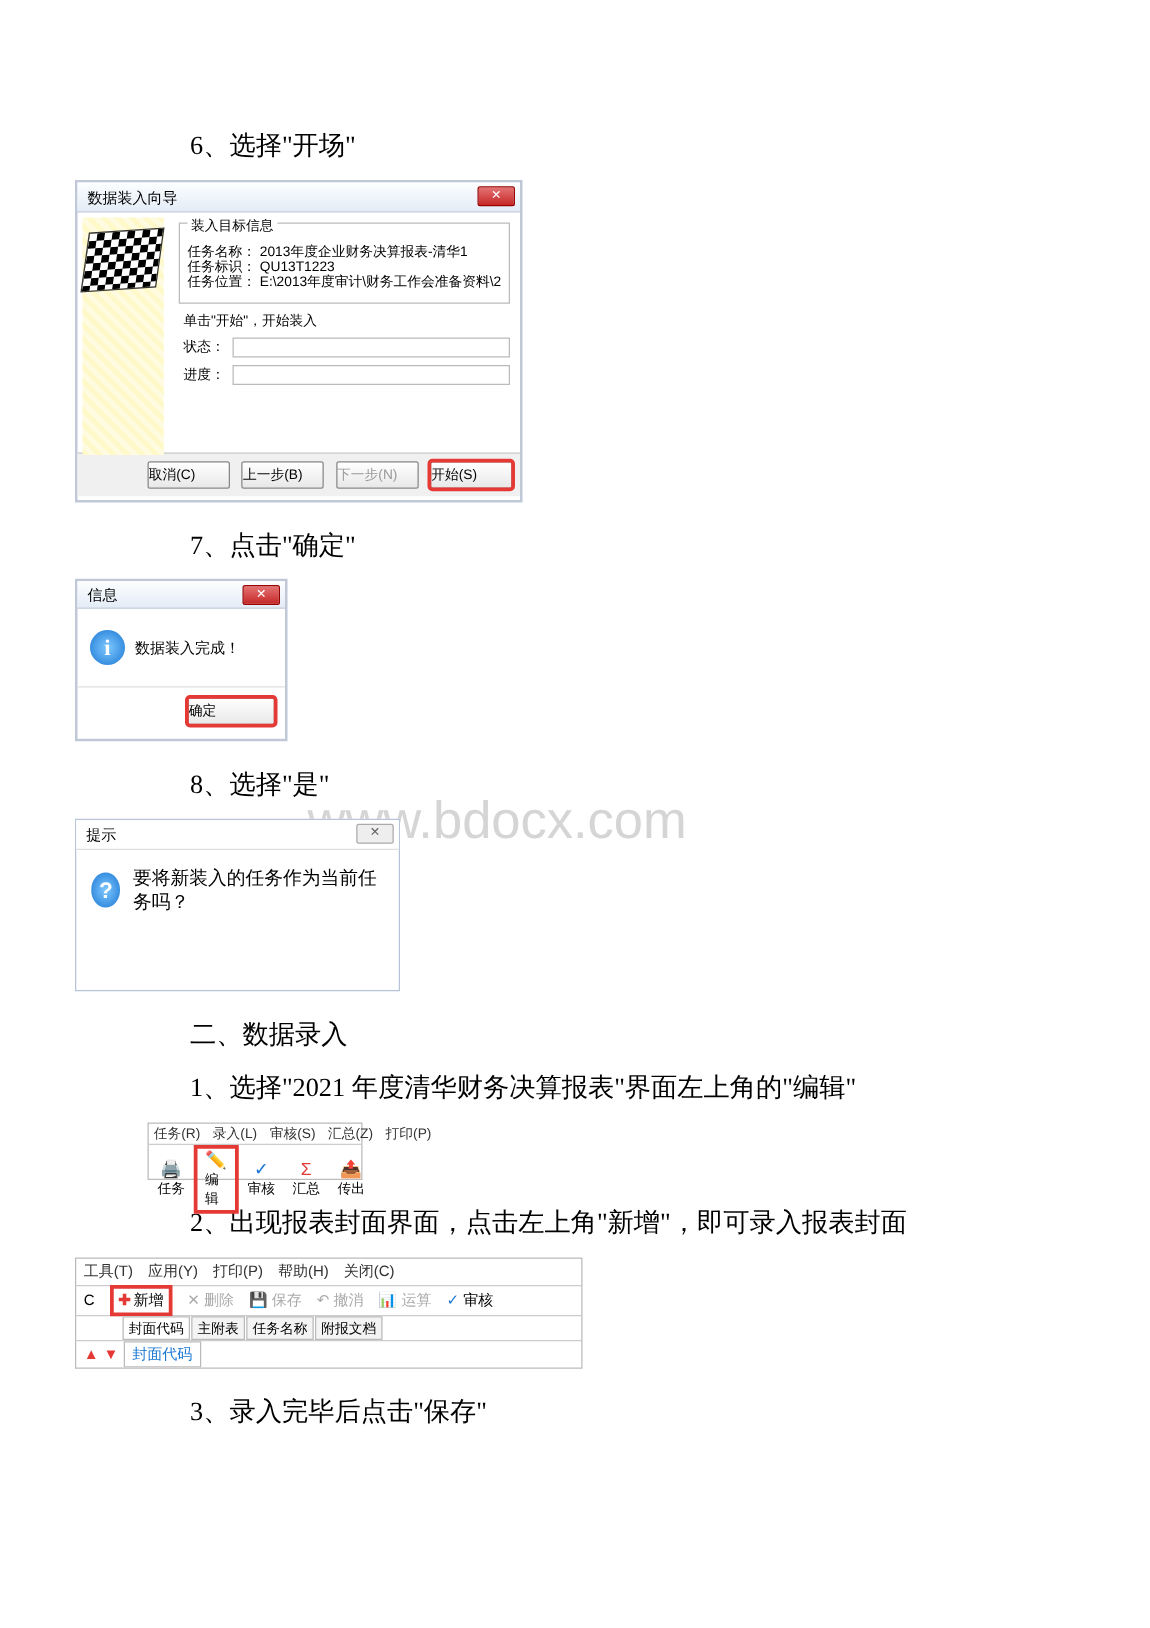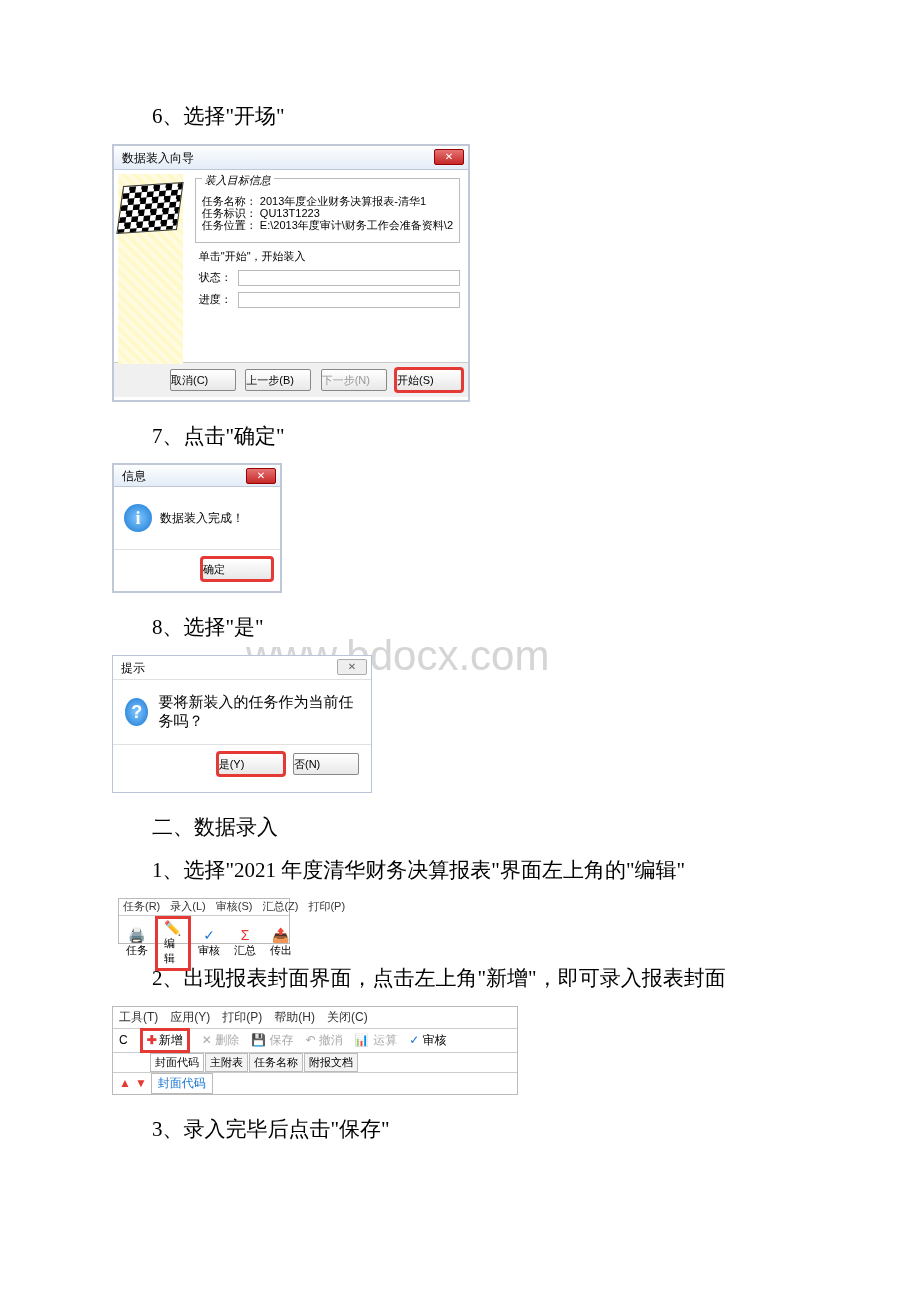--- a/index.html
+++ b/index.html
@@ -10,21 +10,21 @@
     background: #fff;
     width: 920px;
     padding: 100px 0 60px 0;
   }
   .para {
     margin-left: 152px;
     margin-bottom: 10px;
     line-height: 1.6;
   }
   .screenshot {
-    margin-left: 112px;
+    margin-left: 60px;
     margin-bottom: 18px;
     border: 1px solid #999;
     background: #fff;
     position: relative;
     font-family: "Microsoft YaHei", "SimSun", sans-serif;
     font-size: 12px;
   }
   
   .dlg1 { width: 358px; height: 258px; border: 2px solid #c0c8d8; }
   .dlg1 .titlebar {
@@ -64,21 +64,21 @@
   }
   .checkerflag {
     width: 60px; height: 48px;
     background:
       repeating-conic-gradient(#000 0 25%, #fff 0 50%) 0 0/12px 12px;
     transform: skewX(-8deg) skewY(-4deg);
     border: 1px solid #333;
   }
   .dlg1 .right { flex:1; padding: 8px 8px; display:flex; flex-direction:column; gap:6px; }
   .groupbox { border:1px solid #bbb; padding:6px; font-size:11px; }
-  .groupbox .legend { display:inline-block; background:#fff; position:relative; top:-12px; padding:0 3px;font-style:italic; }
+  .groupbox .legend { display:inline-block; background:#fff; position:relative; top:-12px; padding:0 3px; }
   .gb-row { margin-top:-6px; margin-bottom:3px; white-space: nowrap; overflow:hidden; }
   .statusrow { display:flex; align-items:center; gap:6px; font-size:11px; padding-left:4px; }
   .statusbox { border:1px solid #bbb; height:16px; flex:1; }
   .dlg1 .btnrow {
     border-top: 1px solid #ccc;
     padding: 6px; text-align: right;
     background: #f0f0f0;
   }
   .winbtn {
     display:inline-block; min-width:66px; height:22px;
@@ -235,24 +235,20 @@
 
 <div class="screenshot dlg3">
   <div class="titlebar">
     <span>提示</span>
     <div class="closebtn2">✕</div>
   </div>
   <div class="body3">
     <div class="q-icon">?</div>
     <div style="font-size:15px;">要将新装入的任务作为当前任务吗？</div>
   </div>
-  <div class="btnrow3">
-    <span class="winbtn highlight-red">是(Y)</span>
-    <span class="winbtn">否(N)</span>
-  </div>
 </div>
 
 <div class="para">二、数据录入</div>
 
 <div class="para">1、选择"2021 年度清华财务决算报表"界面左上角的"编辑"</div>
 
 <div class="screenshot tb1 outer-tb1" style="margin-left:118px;">
   <div class="menubar">
     <span>任务(R)</span>
     <span>录入(L)</span>

